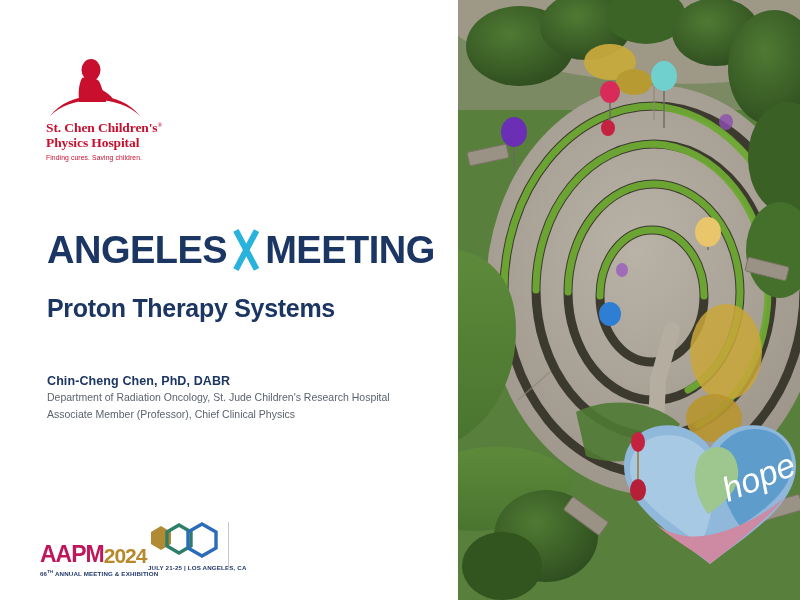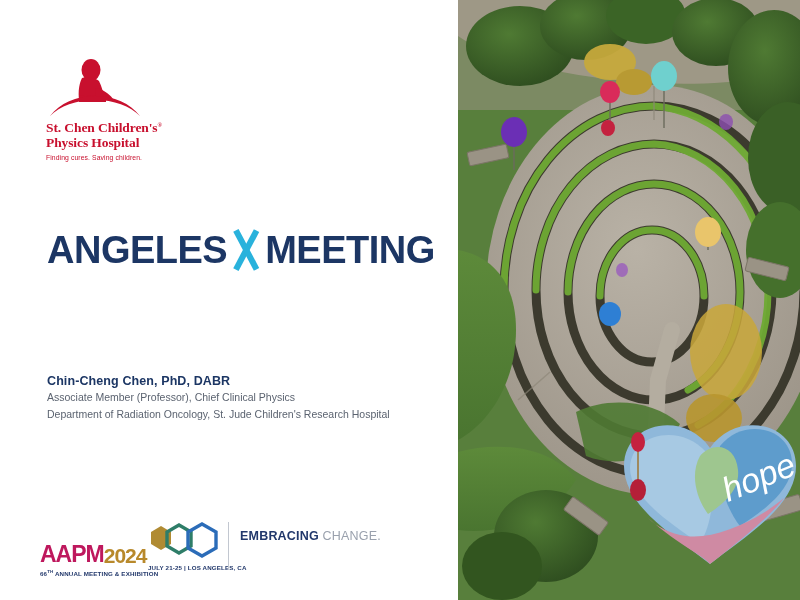--- a/index.html
+++ b/index.html
@@ -145,26 +145,27 @@
 
     <div class="title-block">
       <div class="main-title">
         <span>ANGELES</span>
         <span class="x-mark">
             <span></span>
             <span></span>
           </span>
         <span>MEETING</span>
       </div>
+      <div class="subtitle">Proton Therapy Systems</div>
     </div>
 
     <div class="author-block">
       <div class="author-name">Chin-Cheng Chen, PhD, DABR</div>
+      <div class="author-line">Department of Radiation Oncology, St. Jude Children's Research Hospital</div>
       <div class="author-line">Associate Member (Professor), Chief Clinical Physics</div>
-      <div class="author-line">Department of Radiation Oncology, St. Jude Children's Research Hospital</div>
     </div>
 
     <div class="footer">
 
       <div class="aapm-logo">
         <div class="aapm-row">
           <span class="aapm-word">AAPM</span>
           <span class="aapm-year">2024</span>
           <span class="aapm-hex">
             <svg width="72" height="40" viewBox="0 0 72 40">
@@ -176,21 +177,20 @@
         </div>
         <div class="aapm-sub">
           <span class="aapm-sub-left"><span>66</span><sup>TH</sup><span> ANNUAL MEETING &amp; EXHIBITION</span></span>
         </div>
         <div class="aapm-sub-right">JULY 21-25 | LOS ANGELES, CA</div>
       </div>
 
       <div class="footer-divider"></div>
 
       <div class="tagline">
-        <div class="tagline-line"><b>EMBRACING</b><span> CHANGE.</span></div>
       </div>
 
     </div>
   </div>
 
   <div class="photo">
     <svg viewBox="0 0 342 600" preserveAspectRatio="xMidYMid slice">
       <defs>
         <radialGradient id="stone" cx="45%" cy="40%" r="70%">
           <stop offset="0%" stop-color="#b9b2a6"></stop>

